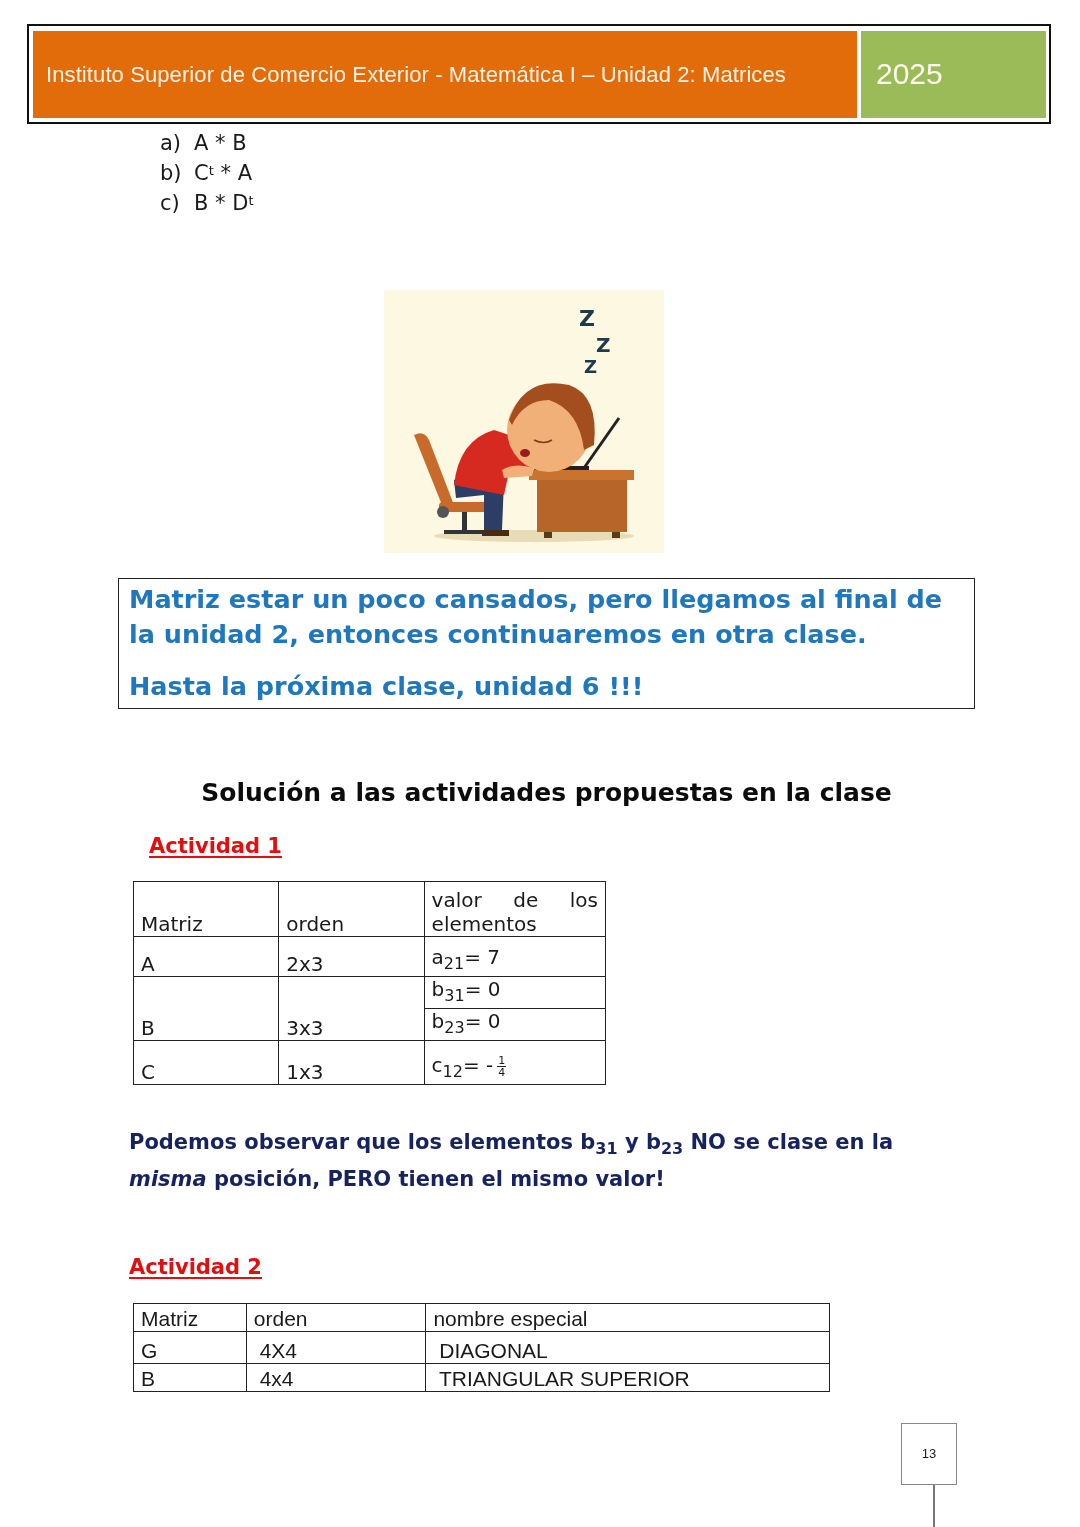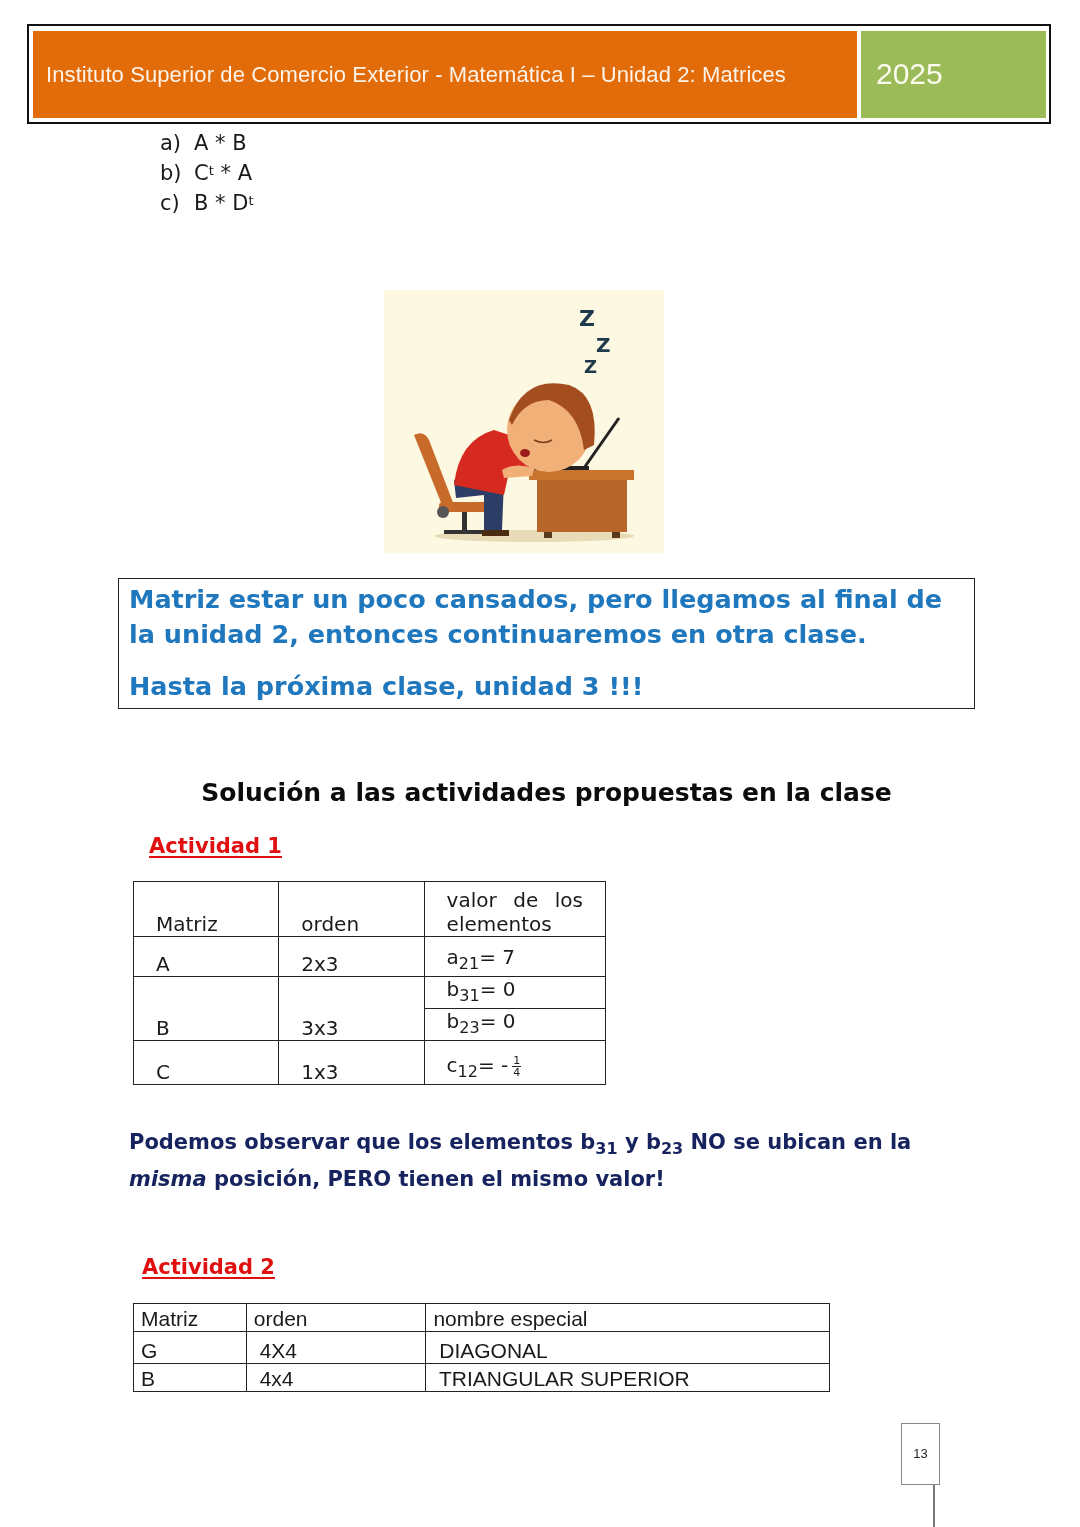--- a/index.html
+++ b/index.html
@@ -24,32 +24,32 @@
 
   
   .msg-box { left:118px; top:578px; width:857px; height:131px; border:1.5px solid #222; box-sizing:border-box; }
   .msg-text { left:129px; top:582px; width:840px; color:#1f77bd; font-weight:bold; font-size:25.5px; line-height:35px; }
   .msg-text2 { left:129px; top:669px; color:#1f77bd; font-weight:bold; font-size:25.5px; line-height:35px; }
 
   .section-title { left:0; width:1093px; top:778px; text-align:center; font-weight:bold; font-size:25px; color:#0c0c0c; }
   .activity-title { font-weight:bold; font-size:21px; color:#e01010; text-decoration:underline; text-decoration-thickness:2px; text-underline-offset:3px; }
 
   table { border-collapse:collapse; }
-  td { border:1.5px solid #222; padding:0 22px; font-size:20px; color:#1a1a1a; vertical-align:bottom; }
+  td { border:1.5px solid #222; padding:0 7px; font-size:20px; color:#1a1a1a; vertical-align:bottom; }
   .t1 td { line-height:24px; }
   .t1 sub, .note sub { font-size:16px; }
   .frac { display:inline-block; vertical-align:middle; text-align:center; font-size:11px; line-height:11px; margin-left:4px; }
   .frac .num { display:block; border-bottom:1px solid #222; padding:0 1px; }
   .frac .den { display:block; }
 
   .note { left:129px; top:1127px; width:840px; color:#16235e; font-weight:bold; font-size:21px; line-height:31px; }
 
   .t2 td { font-family:"Liberation Sans", sans-serif; font-size:21px; line-height:25px; padding:0 7px; }
 
-  .page-box { left:901px; top:1423px; width:39px; height:62px; border:1.5px solid #888; box-sizing:border-box; text-align:center; line-height:60px; font-size:13px; color:#222; font-family:"Liberation Sans", sans-serif; }
+  .page-box { left:901px; top:1423px; width:56px; height:62px; border:1.5px solid #888; box-sizing:border-box; text-align:center; line-height:60px; font-size:13px; color:#222; font-family:"Liberation Sans", sans-serif; }
   .page-line { left:933px; top:1485px; width:1.5px; height:42px; background:#777; }
 </style>
 </head>
 <body>
 
 <div class="abs header-frame"></div>
 <div class="abs header-orange"></div>
 <div class="abs header-green"></div>
 <div class="abs header-title">Instituto Superior de Comercio Exterior - Matemática I – Unidad 2: Matrices</div>
 <div class="abs header-year">2025</div>
@@ -98,21 +98,21 @@
     <path d="M125 130 Q140 85 185 95 Q215 105 210 155 L200 160 Q195 120 165 110 Q140 110 128 135 Z" fill="#a44d1e"></path>
     <path d="M150 150 Q160 155 168 150" stroke="#7a3e1a" stroke-width="1.5" fill="none"></path>
     <ellipse cx="141" cy="163" rx="5" ry="4" fill="#9a1b1b"></ellipse>
 
     <path d="M118 180 Q130 172 150 178 L148 186 L120 188 Z" fill="#f2b079"></path>
   </svg>
 </div>
 
 <div class="abs msg-box"></div>
 <div class="abs msg-text">Matriz estar un poco cansados, pero llegamos al final de la unidad 2, entonces continuaremos en otra clase.</div>
-<div class="abs msg-text2">Hasta la próxima clase, unidad 3 !!!</div>
+<div class="abs msg-text2">Hasta la próxima clase, unidad 6 !!!</div>
 
 <div class="abs section-title">Solución a las actividades propuestas en la clase</div>
 
 <div class="abs activity-title" style="left:129px; top:834px;margin-left:20px;">Actividad 1</div>
 
 <table class="abs t1" style="left:133px; top:881px; width:473px;">
   <colgroup>
       <col style="width:145px">
       <col style="width:145px">
       <col style="width:181px">
@@ -138,24 +138,24 @@
   </tr>
   <tr style="height:44px">
     <td>C</td>
     <td>1x3</td>
     <td><span>c</span><sub>12</sub><span>= -</span><span class="frac"><span class="num">1</span><span class="den">4</span></span></td>
   </tr>
 </tbody>
   </table>
 
 <div class="abs note">
-  <span>Podemos  observar que los elementos b</span><sub>31</sub><span> y b</span><sub>23</sub><span>  NO se ubican en la </span><br><i>misma</i><span> posición, PERO tienen el mismo valor!</span>
+  <span>Podemos  observar que los elementos b</span><sub>31</sub><span> y b</span><sub>23</sub><span>  NO se clase en la </span><br><i>misma</i><span> posición, PERO tienen el mismo valor!</span>
 </div>
 
-<div class="abs activity-title" style="left:142px; top:1255px;">Actividad 2</div>
+<div class="abs activity-title" style="left:129px; top:1255px;">Actividad 2</div>
 
 <table class="abs t2" style="left:133px; top:1303px; width:697px;">
   <colgroup>
       <col style="width:113px">
       <col style="width:180px">
       <col style="width:404px">
     </colgroup>
   <tbody>
       <tr style="height:28px">
     <td>Matriz</td>

